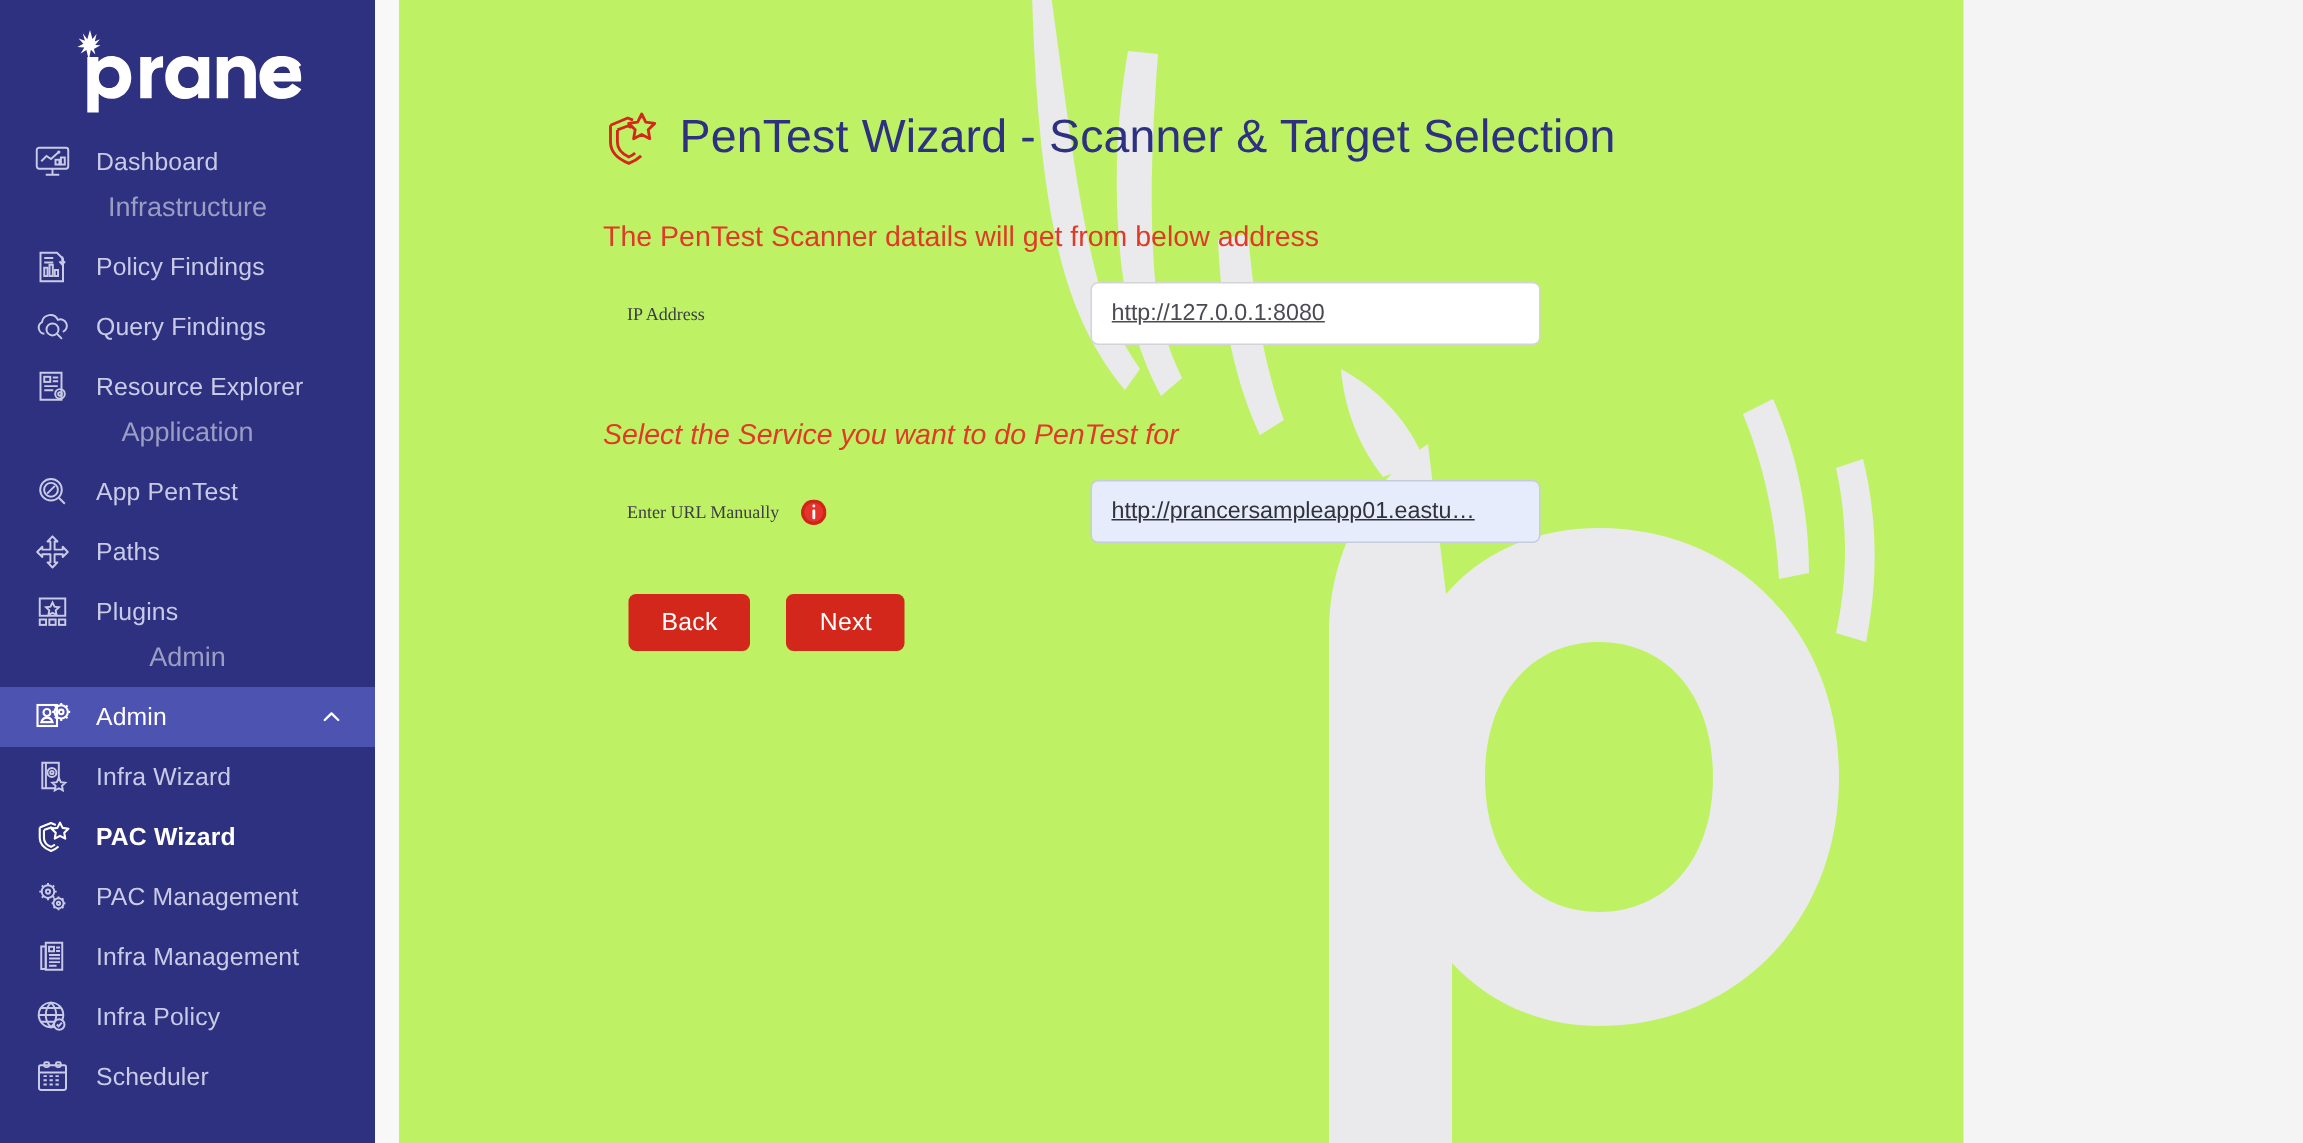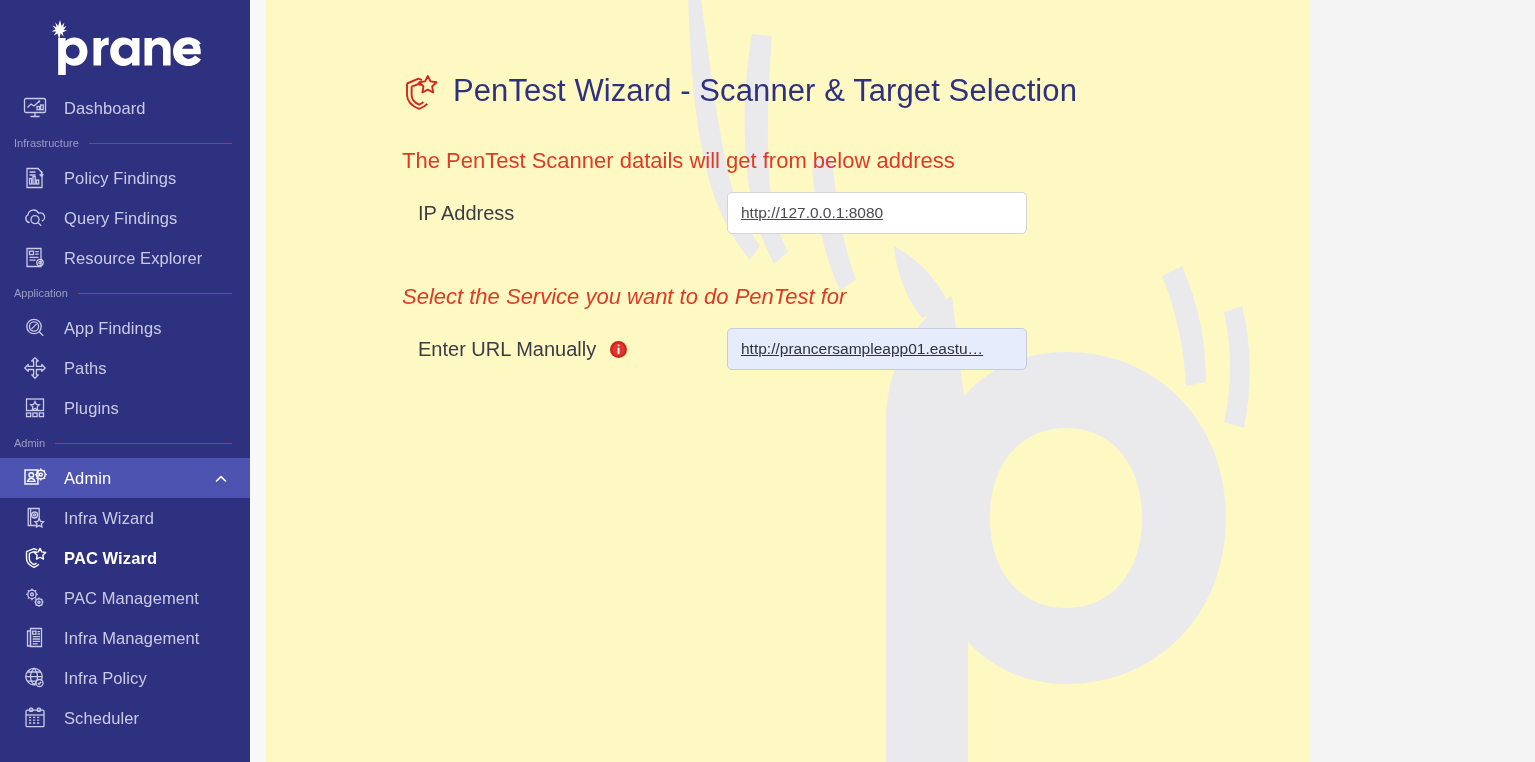--- a/index.html
+++ b/index.html
@@ -57,36 +57,37 @@
     position: absolute; right: 22px; top: 50%;
     transform: translateY(-50%);
     width: 14px; height: 14px;
   }
 
   .section-head {
     display: flex; align-items: center;
     padding: 0 14px 0 14px;
     height: 30px;
     color: #9a9dc4;
-    font-size: 11px;
+    font-size: 18px;
     white-space: nowrap;
+    flex-direction: column;
   }
   .section-head .ln {
     flex: 1 1 auto;
     height: 1px;
     background: #a8374a;
     margin-left: 10px;
     margin-right: 4px;
   }
 
   
   .main {
     flex: 1 1 auto;
     position: relative;
-    background: #fef9c3;
+    background: #bef264;
     overflow: hidden;
   }
   .main-edge {
     position: absolute; left: 0; top: 0;
     width: 16px; height: 762px;
     background: #f8f8f9;
   }
   .watermark {
     position: absolute;
     left: 372px; top: -34px;
@@ -107,36 +108,37 @@
   }
   .page-title .shield {
     width: 38px; height: 38px;
     margin-right: 13px;
     flex: 0 0 38px;
     display: block;
   }
 
   .sec-note {
     color: #e03a26;
-    font-size: 22px;
+    font-size: 19px;
     margin-top: 38px;
   }
   .sec-note2 { margin-top: 50px; font-style: italic; }
 
   .form-row {
     display: flex; align-items: center;
     margin-top: 18px;
   }
   .form-row .flabel {
     width: 325px;
     flex: 0 0 325px;
-    font-size: 20px;
+    font-size: 12px;
     color: #3c3c46;
     display: flex; align-items: center;
     padding-left: 16px;
+    font-family: Liberation Serif, serif;
   }
   .form-row .flabel .info {
     width: 17px; height: 17px;
     margin-left: 14px;
     flex: 0 0 17px;
     display: block;
   }
   .field {
     width: 300px;
     height: 42px;
@@ -266,21 +268,21 @@
 
       <div class="nav-item">
         <span class="ico">
           <svg width="26" height="26" viewBox="0 0 26 26" fill="none" stroke="#c9cbe6" stroke-width="1.3">
             <circle cx="12" cy="11.5" r="7.2"></circle>
             <circle cx="12" cy="11.5" r="4.6"></circle>
             <path d="M14.6 8.9l-5.2 5.2"></path>
             <path d="M17.2 16.8l4 4"></path>
           </svg>
         </span>
-        <span class="lbl">App Findings</span>
+        <span class="lbl">App PenTest</span>
       </div>
 
       <div class="nav-item">
         <span class="ico">
           <svg width="26" height="26" viewBox="0 0 26 26" fill="none" stroke="#c9cbe6" stroke-width="1.3" stroke-linejoin="round">
             <path d="M13 2.6l3.3 3.4h-1.9v5.4h5.4V9.5L23.2 13 19.8 16.3v-1.8h-5.4v5.4h1.9L13 23.3 9.7 19.9h1.9v-5.4H6.2v1.8L2.8 13 6.2 9.5v1.9h5.4V6h-1.9z"></path>
           </svg>
         </span>
         <span class="lbl">Paths</span>
       </div>
@@ -448,17 +450,21 @@
           <svg class="info" viewBox="0 0 17 17">
             <circle cx="8.5" cy="8.5" r="8.5" fill="#cf2418"></circle>
             <circle cx="8.5" cy="8.5" r="6.3" fill="#e5342b"></circle>
             <rect x="7.6" y="3.4" width="1.9" height="1.9" rx=".9" fill="#ffffff"></rect>
             <rect x="7.6" y="6.6" width="1.9" height="6.6" rx=".9" fill="#ffffff"></rect>
           </svg>
         </div>
         <div class="field select-like">http://prancersampleapp01.eastu…</div>
       </div>
 
+      <div class="btn-row">
+        <button class="btn">Back</button>
+        <button class="btn">Next</button>
+      </div>
 
     </div>
   </main>
 
 </div>
 
 </body></html>

